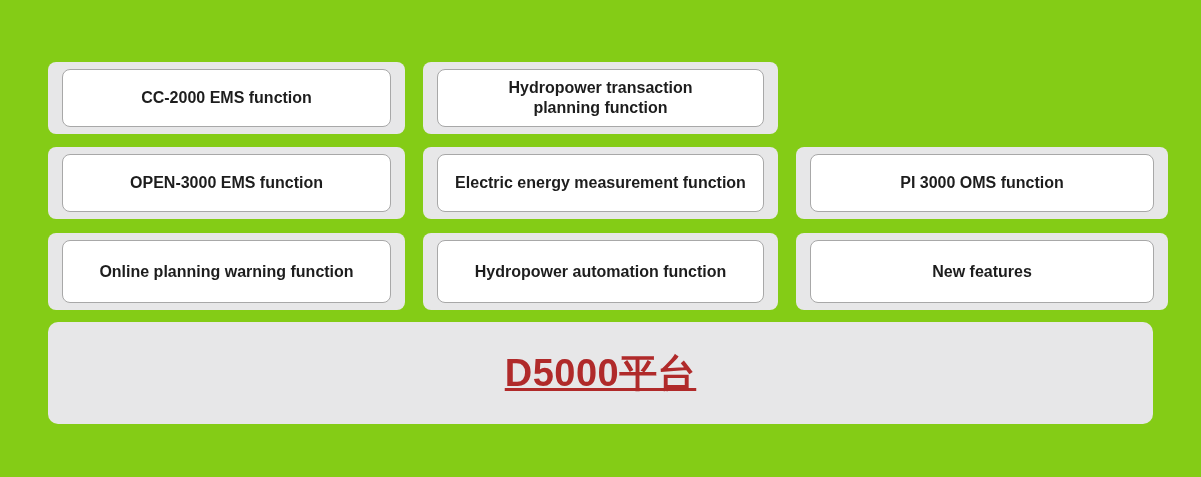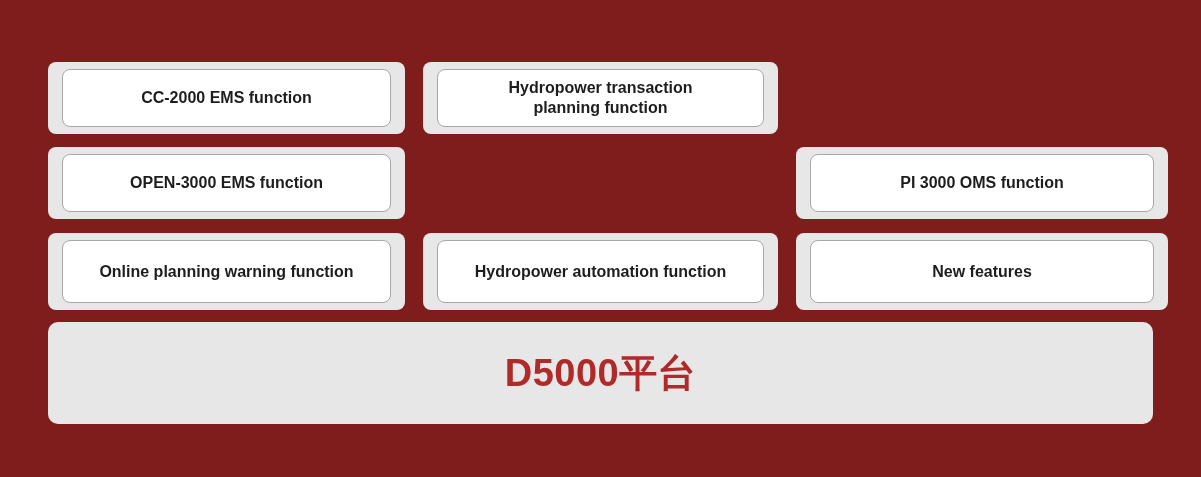--- a/index.html
+++ b/index.html
@@ -4,21 +4,21 @@
 <style>
   html, body {
     margin: 0;
     padding: 0;
     background: #ffffff;
   }
   .stage {
     position: relative;
     width: 1201px;
     height: 477px;
-    background: #7f1d1d;
+    background: #84cc16;
     font-family: "Liberation Sans", "DejaVu Sans", sans-serif;
     overflow: hidden;
   }
   
   .tile {
     position: absolute;
     background: var(--tile-bg, #e7e7e8);
     border-radius: 8px;
   }
   
@@ -59,37 +59,41 @@
     border-radius: 10px;
     display: flex;
     align-items: center;
     justify-content: center;
   }
   .platform-title {
     font-size: 38px;
     font-weight: bold;
     color: var(--platform-text, #b02a2a);
     letter-spacing: 0.5px;
+    text-decoration: underline;
   }
 </style>
 </head>
 <body>
 
 <div class="stage">
 
   <div class="tile row-0 col-0">
     <div class="inner">CC-2000 EMS function</div>
   </div>
   <div class="tile row-0 col-1">
     <div class="inner">Hydropower transaction
 planning function</div>
   </div>
 
   <div class="tile row-1 col-0">
     <div class="inner">OPEN-3000 EMS function</div>
+  </div>
+  <div class="tile row-1 col-1">
+    <div class="inner">Electric energy measurement function</div>
   </div>
   <div class="tile row-1 col-2">
     <div class="inner">PI 3000 OMS function</div>
   </div>
 
   <div class="tile row-2 col-0">
     <div class="inner">Online planning warning function</div>
   </div>
   <div class="tile row-2 col-2">
     <div class="inner">New features</div>

